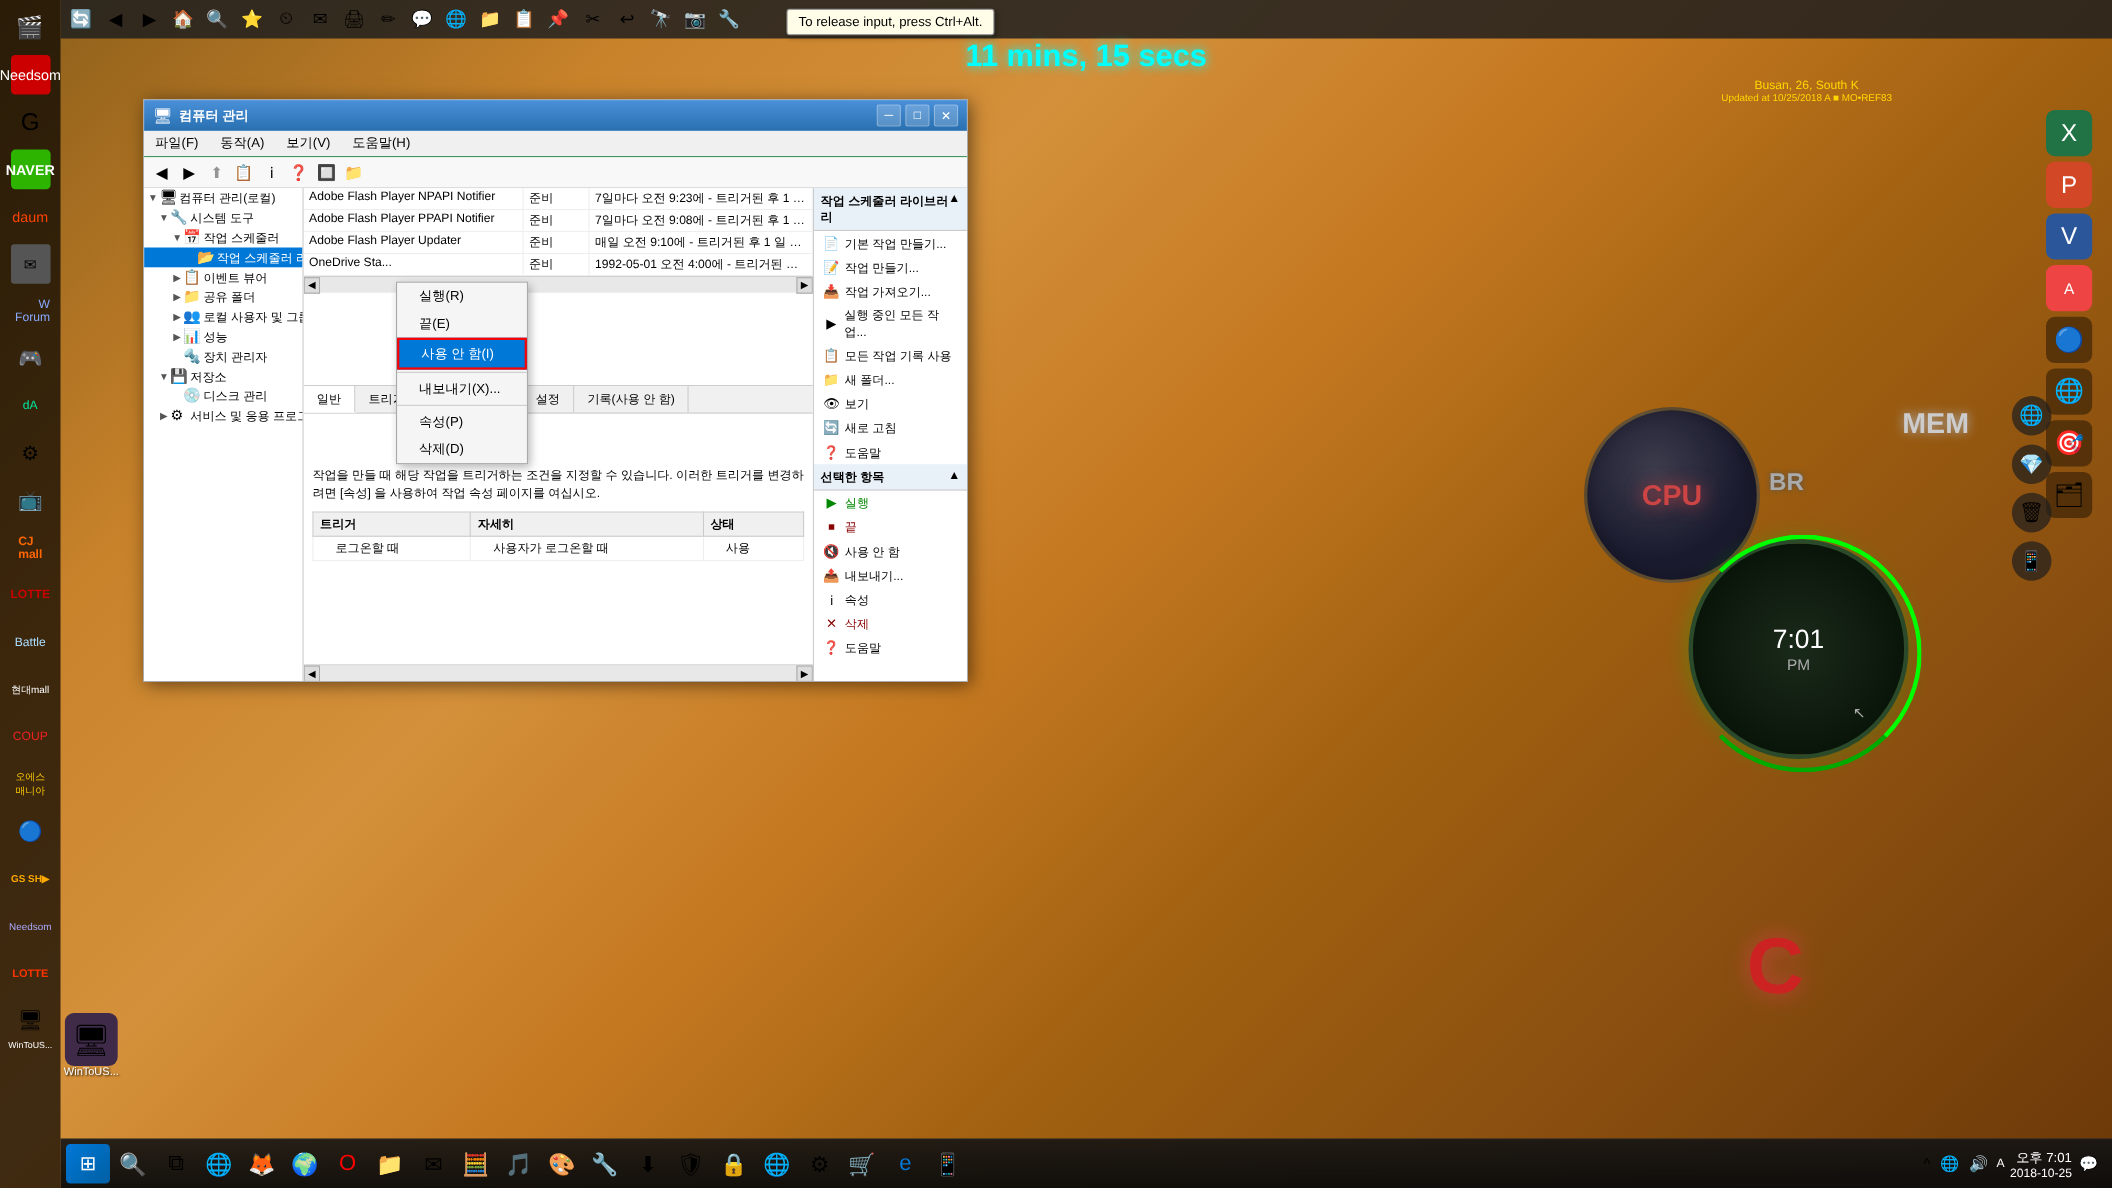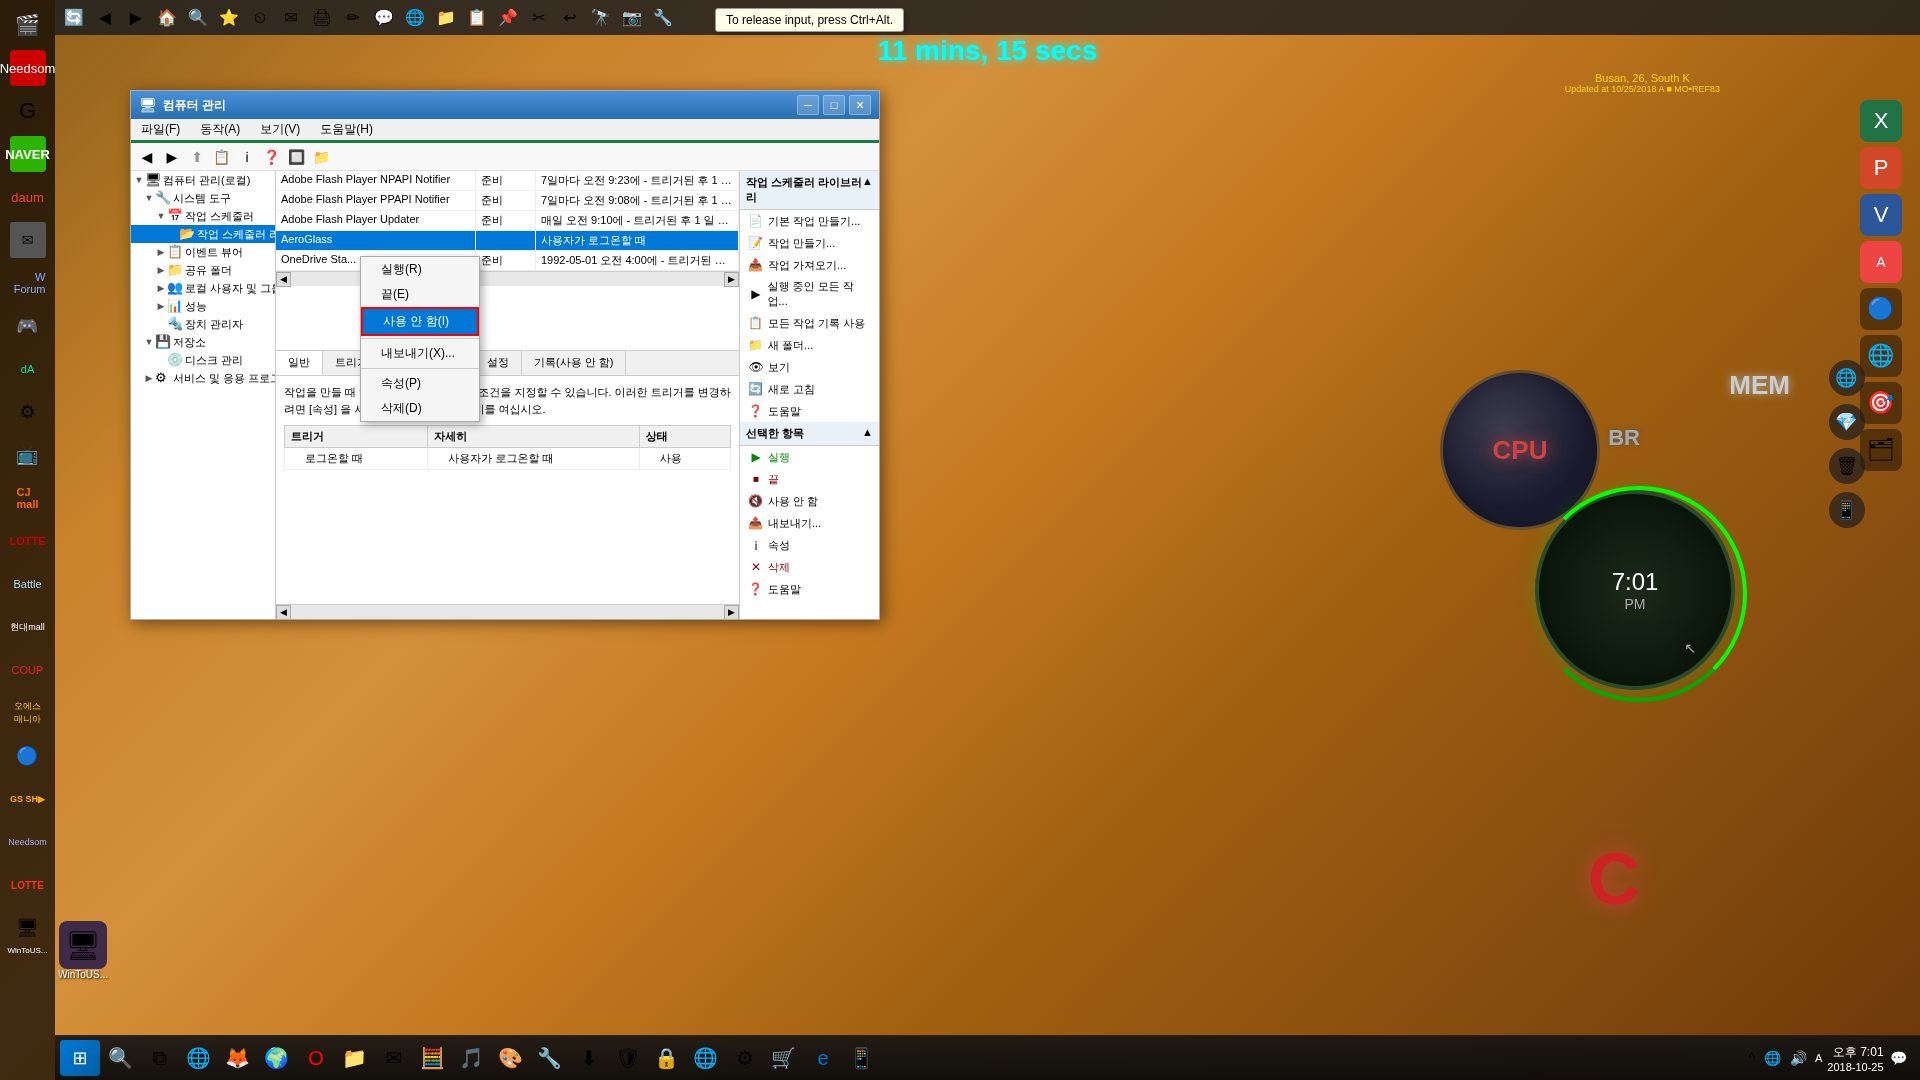--- a/index.html
+++ b/index.html
@@ -182,21 +182,21 @@
       font-size: 11px;
       cursor: pointer;
       display: flex;
       align-items: center;
       justify-content: center;
       border-radius: 2px;
     }
 
     .window-menubar {
       background: #f0f0f0;
-      border-bottom: 3px solid #15803d;
+      border-bottom: 1px solid #15803d;
       display: flex;
       align-items: center;
       padding: 2px 5px;
       gap: 10px;
       height: 24px;
     }
 
     .menu-item {
       font-size: 12px;
       cursor: pointer;
@@ -328,20 +328,21 @@
     }
     .ctx-item.highlighted { background: #0078d7; color: white; border: 2px solid #ff0000; }
     .ctx-separator { height: 1px; background: #ccc; margin: 2px 0; }
 
     
     .detail-area {
       flex: 1;
       display: flex;
       flex-direction: column;
       overflow: hidden;
+      gap: 40px;
     }
 
     .detail-tabs {
       display: flex;
       background: #f0f0f0;
       border-bottom: 1px solid #ccc;
     }
 
     .detail-tab {
       padding: 4px 12px;
@@ -897,25 +898,20 @@
         </div>
         <div class="task-row">
           <div>Adobe Flash Player PPAPI Notifier</div>
           <div>준비</div>
           <div>7일마다 오전 9:08에 - 트리거된 후 1 일 기간 동안 1 시간...</div>
         </div>
         <div class="task-row">
           <div>Adobe Flash Player Updater</div>
           <div>준비</div>
           <div>매일 오전 9:10에 - 트리거된 후 1 일 기간 동안 1 시간마다</div>
-        </div>
-        <div class="task-row selected">
-          <div>AeroGlass</div>
-          <div></div>
-          <div>사용자가 로그온할 때</div>
         </div>
         <div class="task-row">
           <div>OneDrive Sta...</div>
           <div>준비</div>
           <div>1992-05-01 오전 4:00에 - 트리거된 후 무기한으로 1:00...</div>
         </div>
 
         <div class="scroll-area-h">
           <div class="scroll-btn">◀</div>
           <div class="scroll-track"></div>

